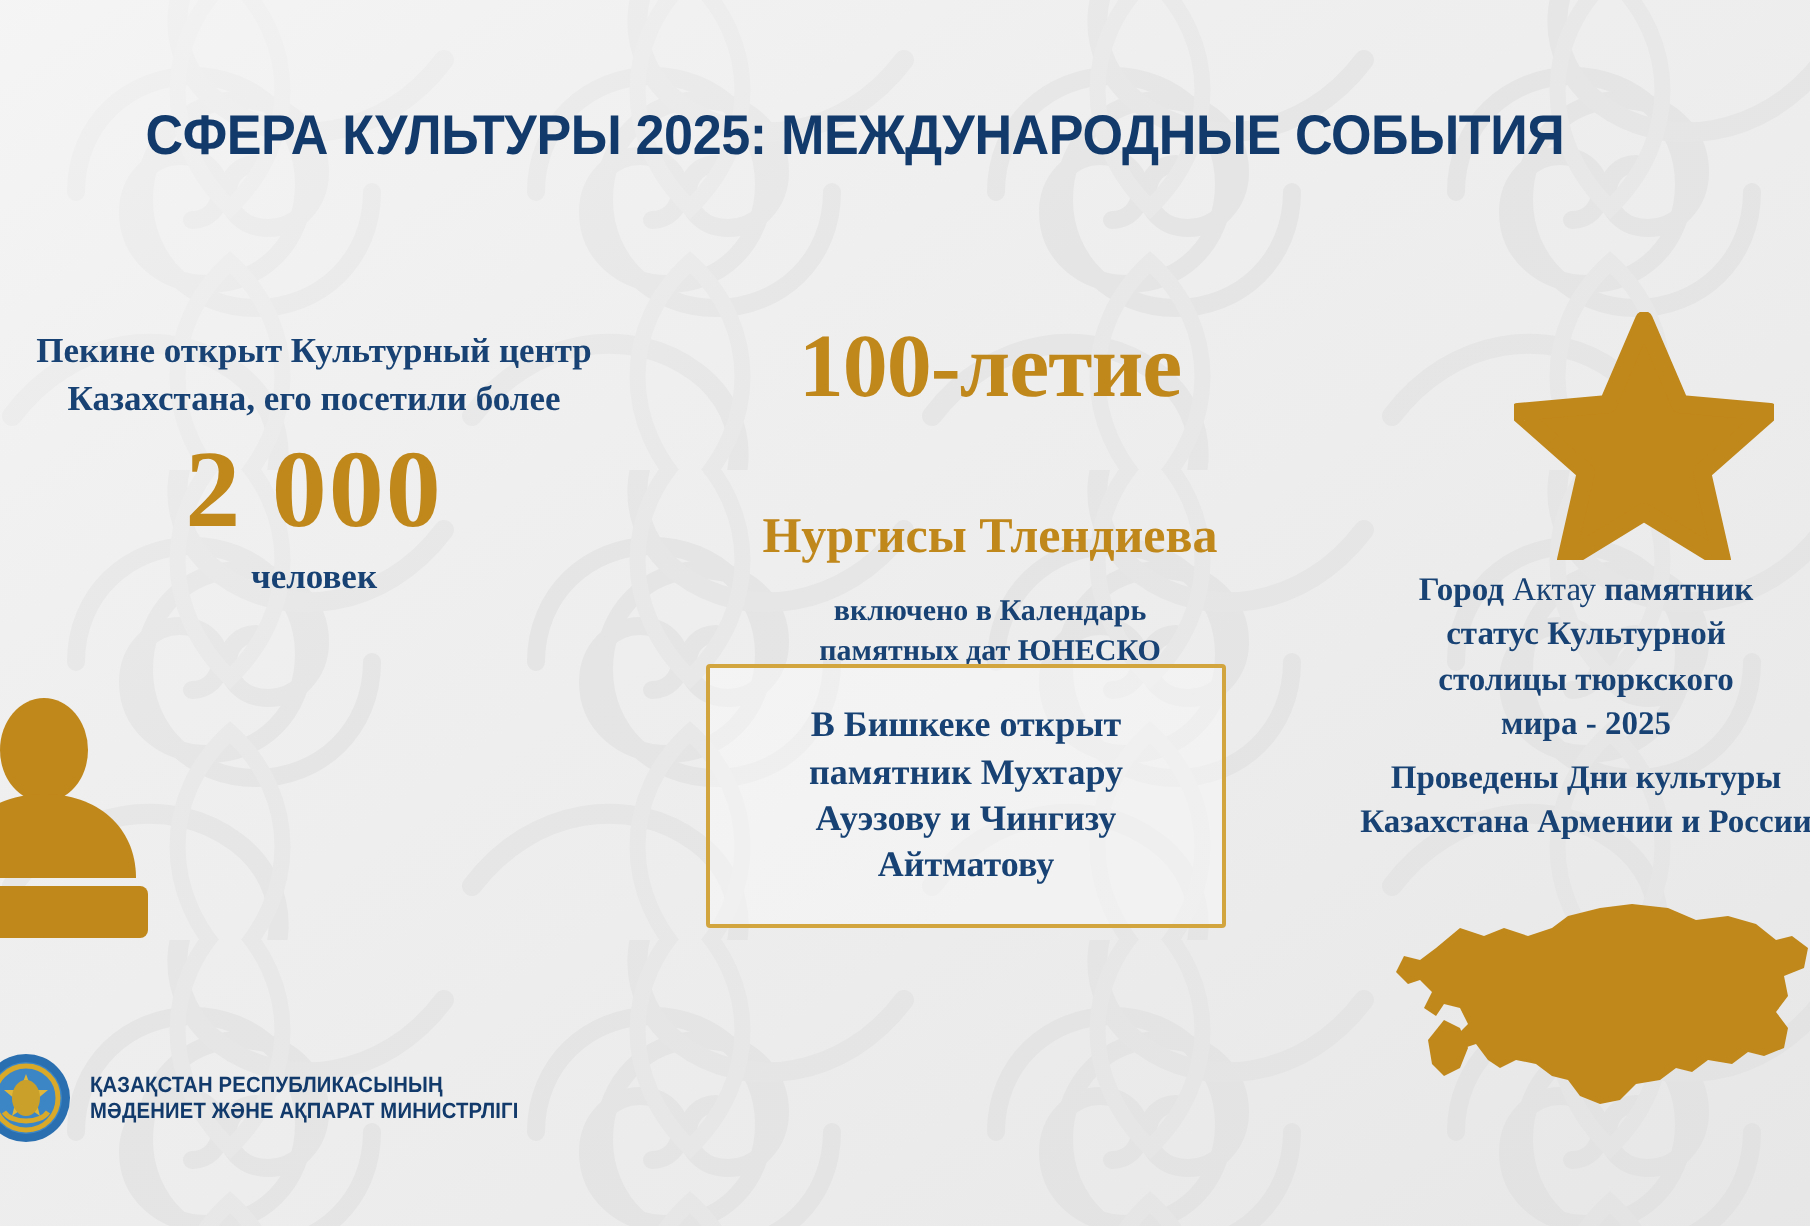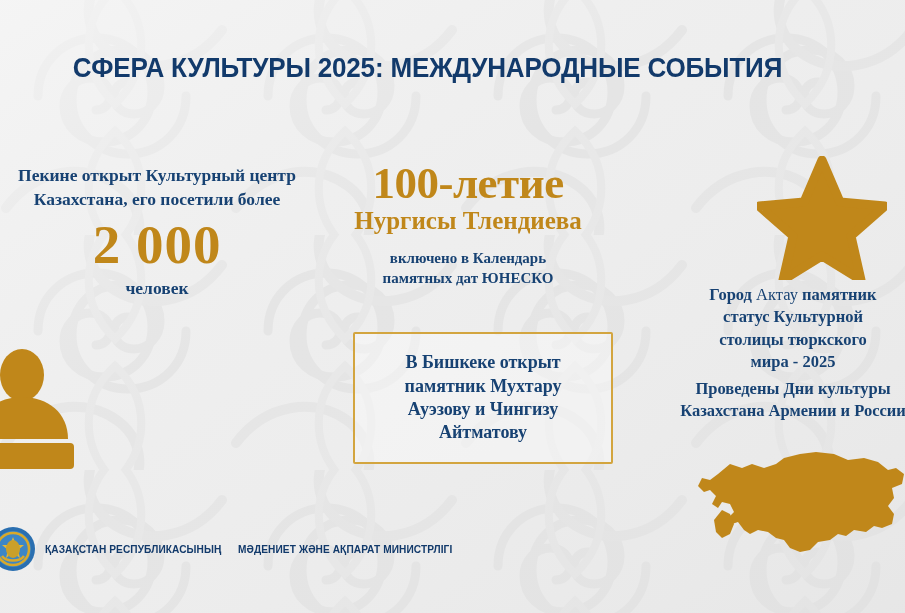--- a/index.html
+++ b/index.html
@@ -107,39 +107,40 @@
     font-size: 16.5px;
     line-height: 1.36;
     color: #174273;
     white-space: nowrap;
   }
   #block-abai .ln.accent { color: #c0871a; }
 
   
   #block-tlendiev {
     position: absolute;
-    left: 320px;
+    left: 347px;
     top: 160px;
     width: 296px;
     text-align: center;
   }
   #tlendiev-big {
     font-family: "Liberation Serif", serif;
     font-weight: 700;
     font-size: 45px;
     line-height: 1.04;
     color: #c0871a;
     letter-spacing: -0.5px;
   }
   #tlendiev-sub {
     font-family: "Liberation Serif", serif;
     font-weight: 700;
     font-size: 25px;
     line-height: 1.12;
     color: #c0871a;
+    margin-top: 48px;
   }
   #tlendiev-note {
     margin-top: 14px;
     font-family: "Liberation Serif", serif;
     font-weight: 700;
     font-size: 15px;
     line-height: 1.33;
     color: #174273;
   }
 
@@ -226,21 +227,21 @@
     align-items: center;
     gap: 9px;
   }
   #emblem-icon {
     width: 46px;
     height: 46px;
     flex: 0 0 auto;
   }
   #footer-text {
     display: flex;
-    flex-direction: row;
+    flex-direction: column;
     gap: 1px;
   }
   #footer-text .ln {
     font-family: "Liberation Sans Narrow", "Liberation Sans", sans-serif;
     font-weight: 700;
     font-size: 11px;
     letter-spacing: 0.1px;
     color: #123a6b;
     transform: scaleX(0.92);
     transform-origin: left center;

